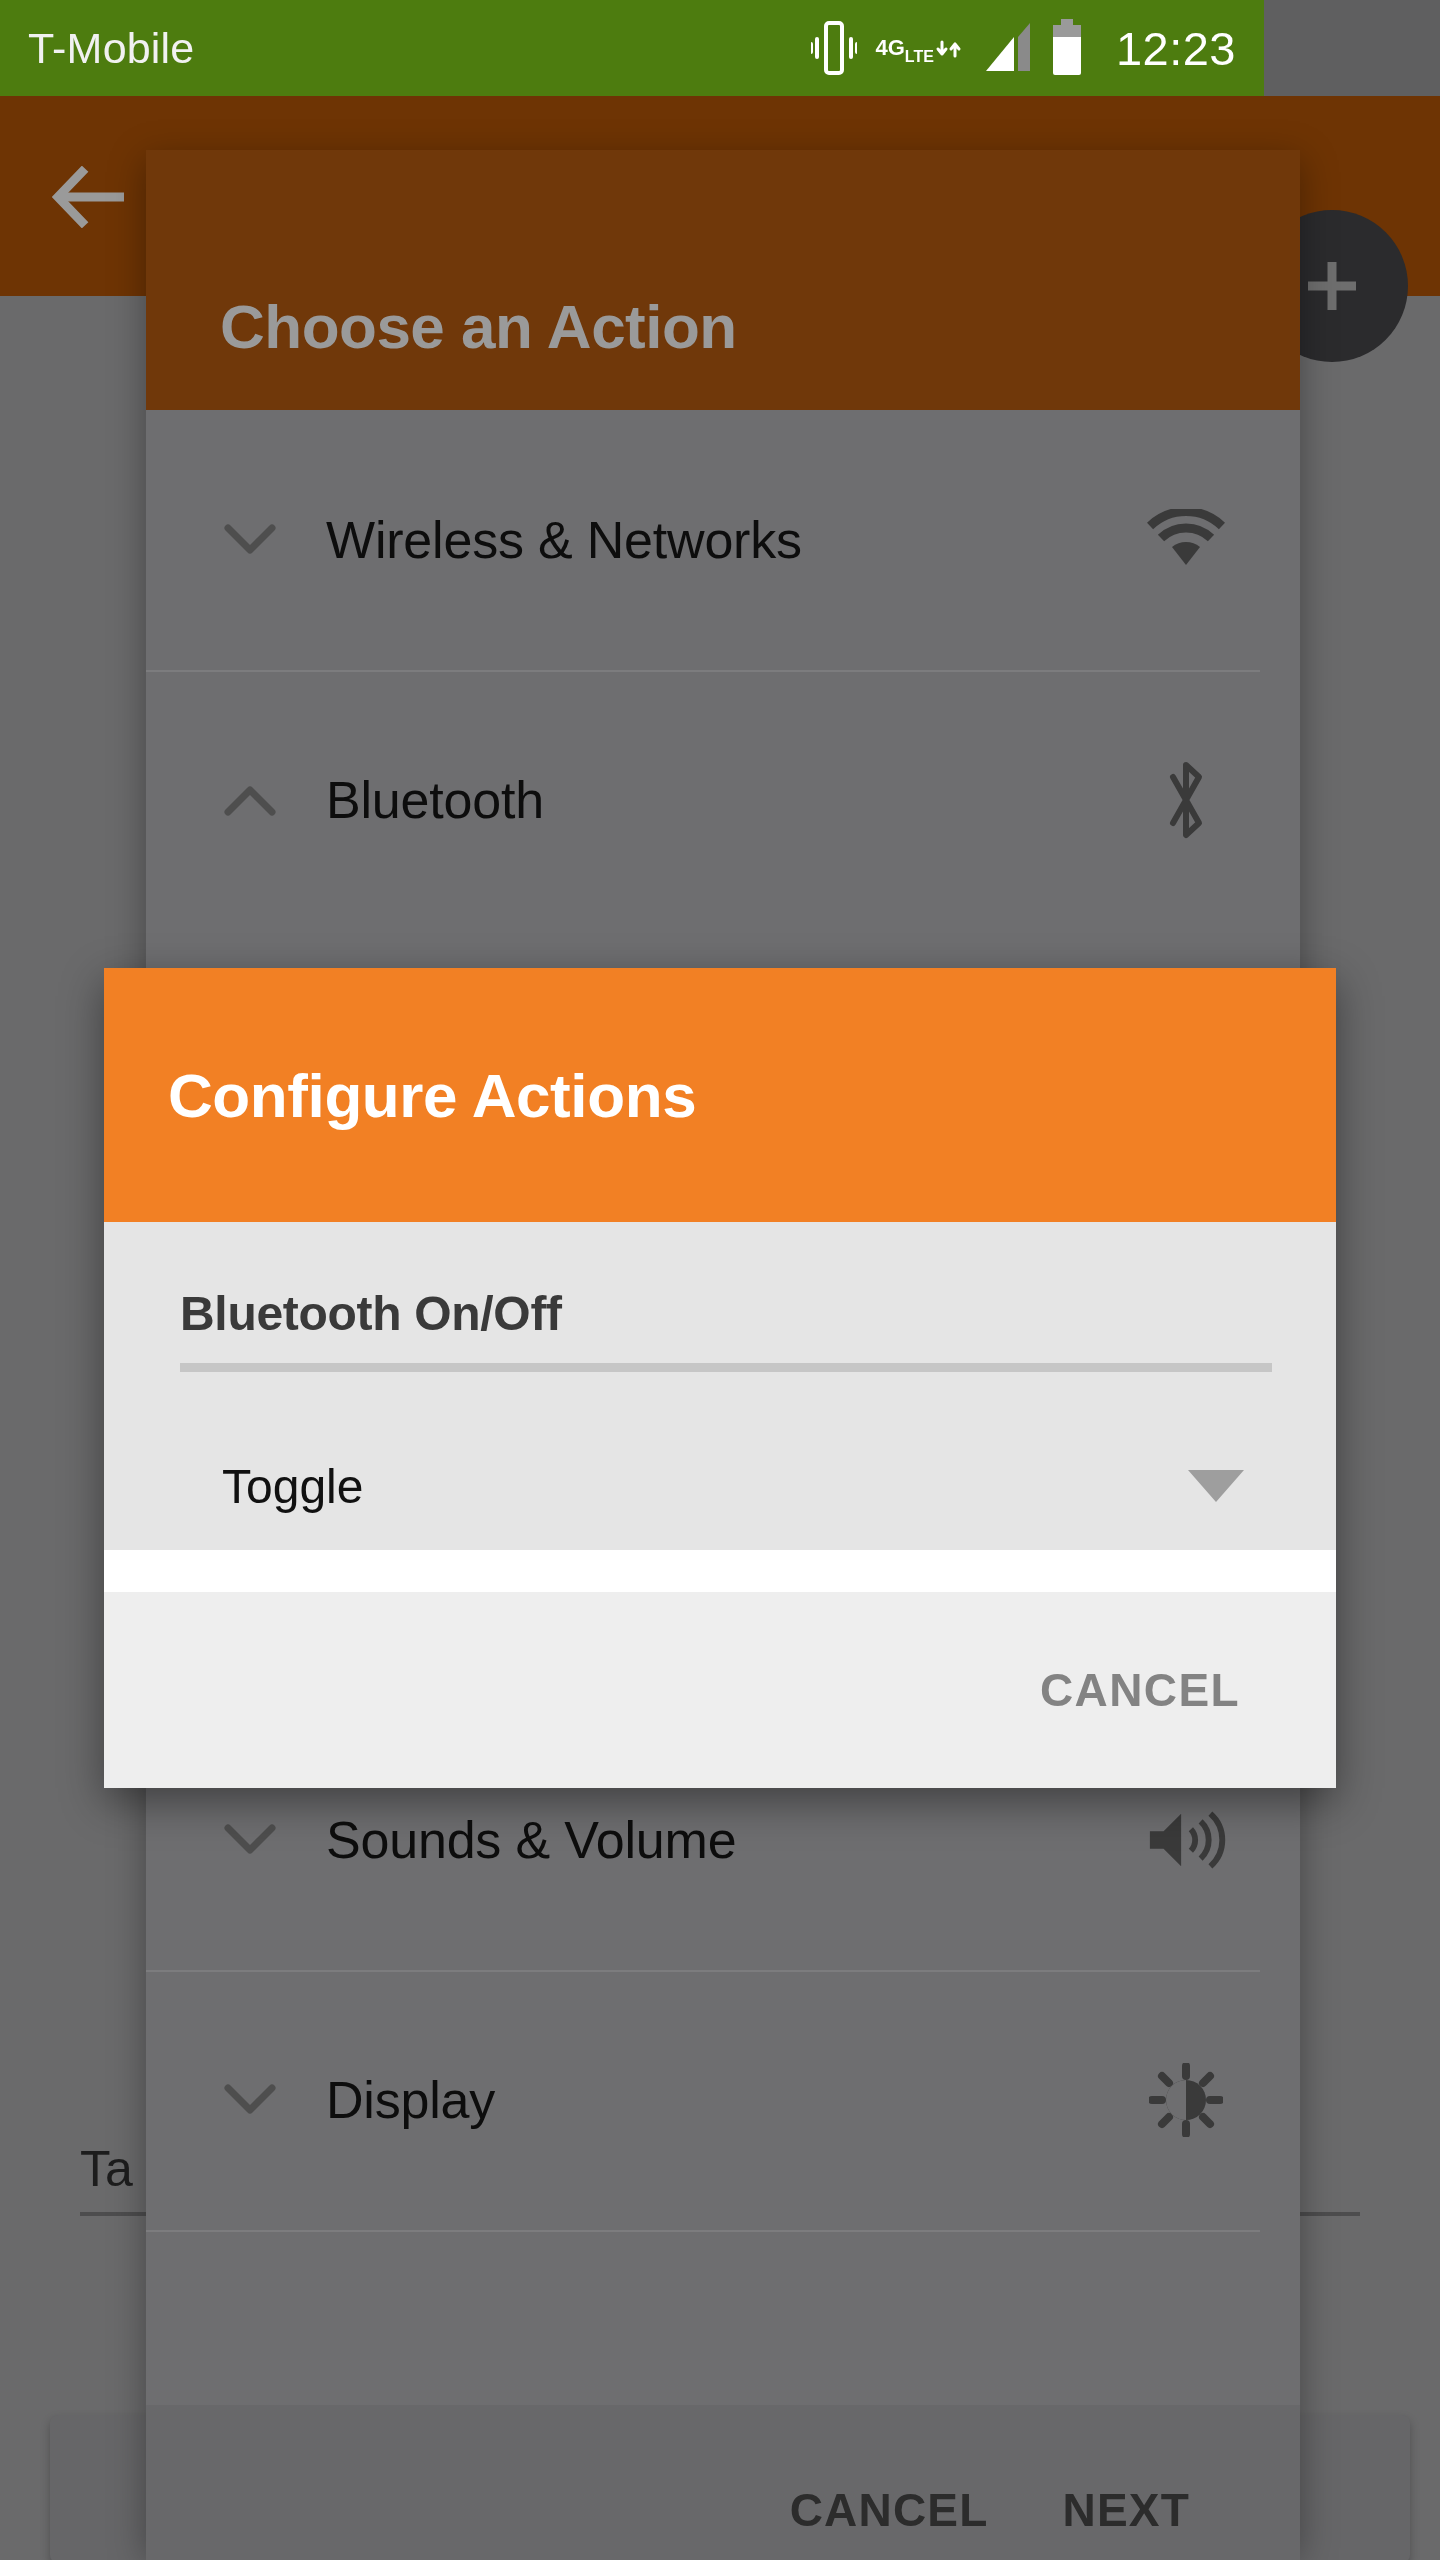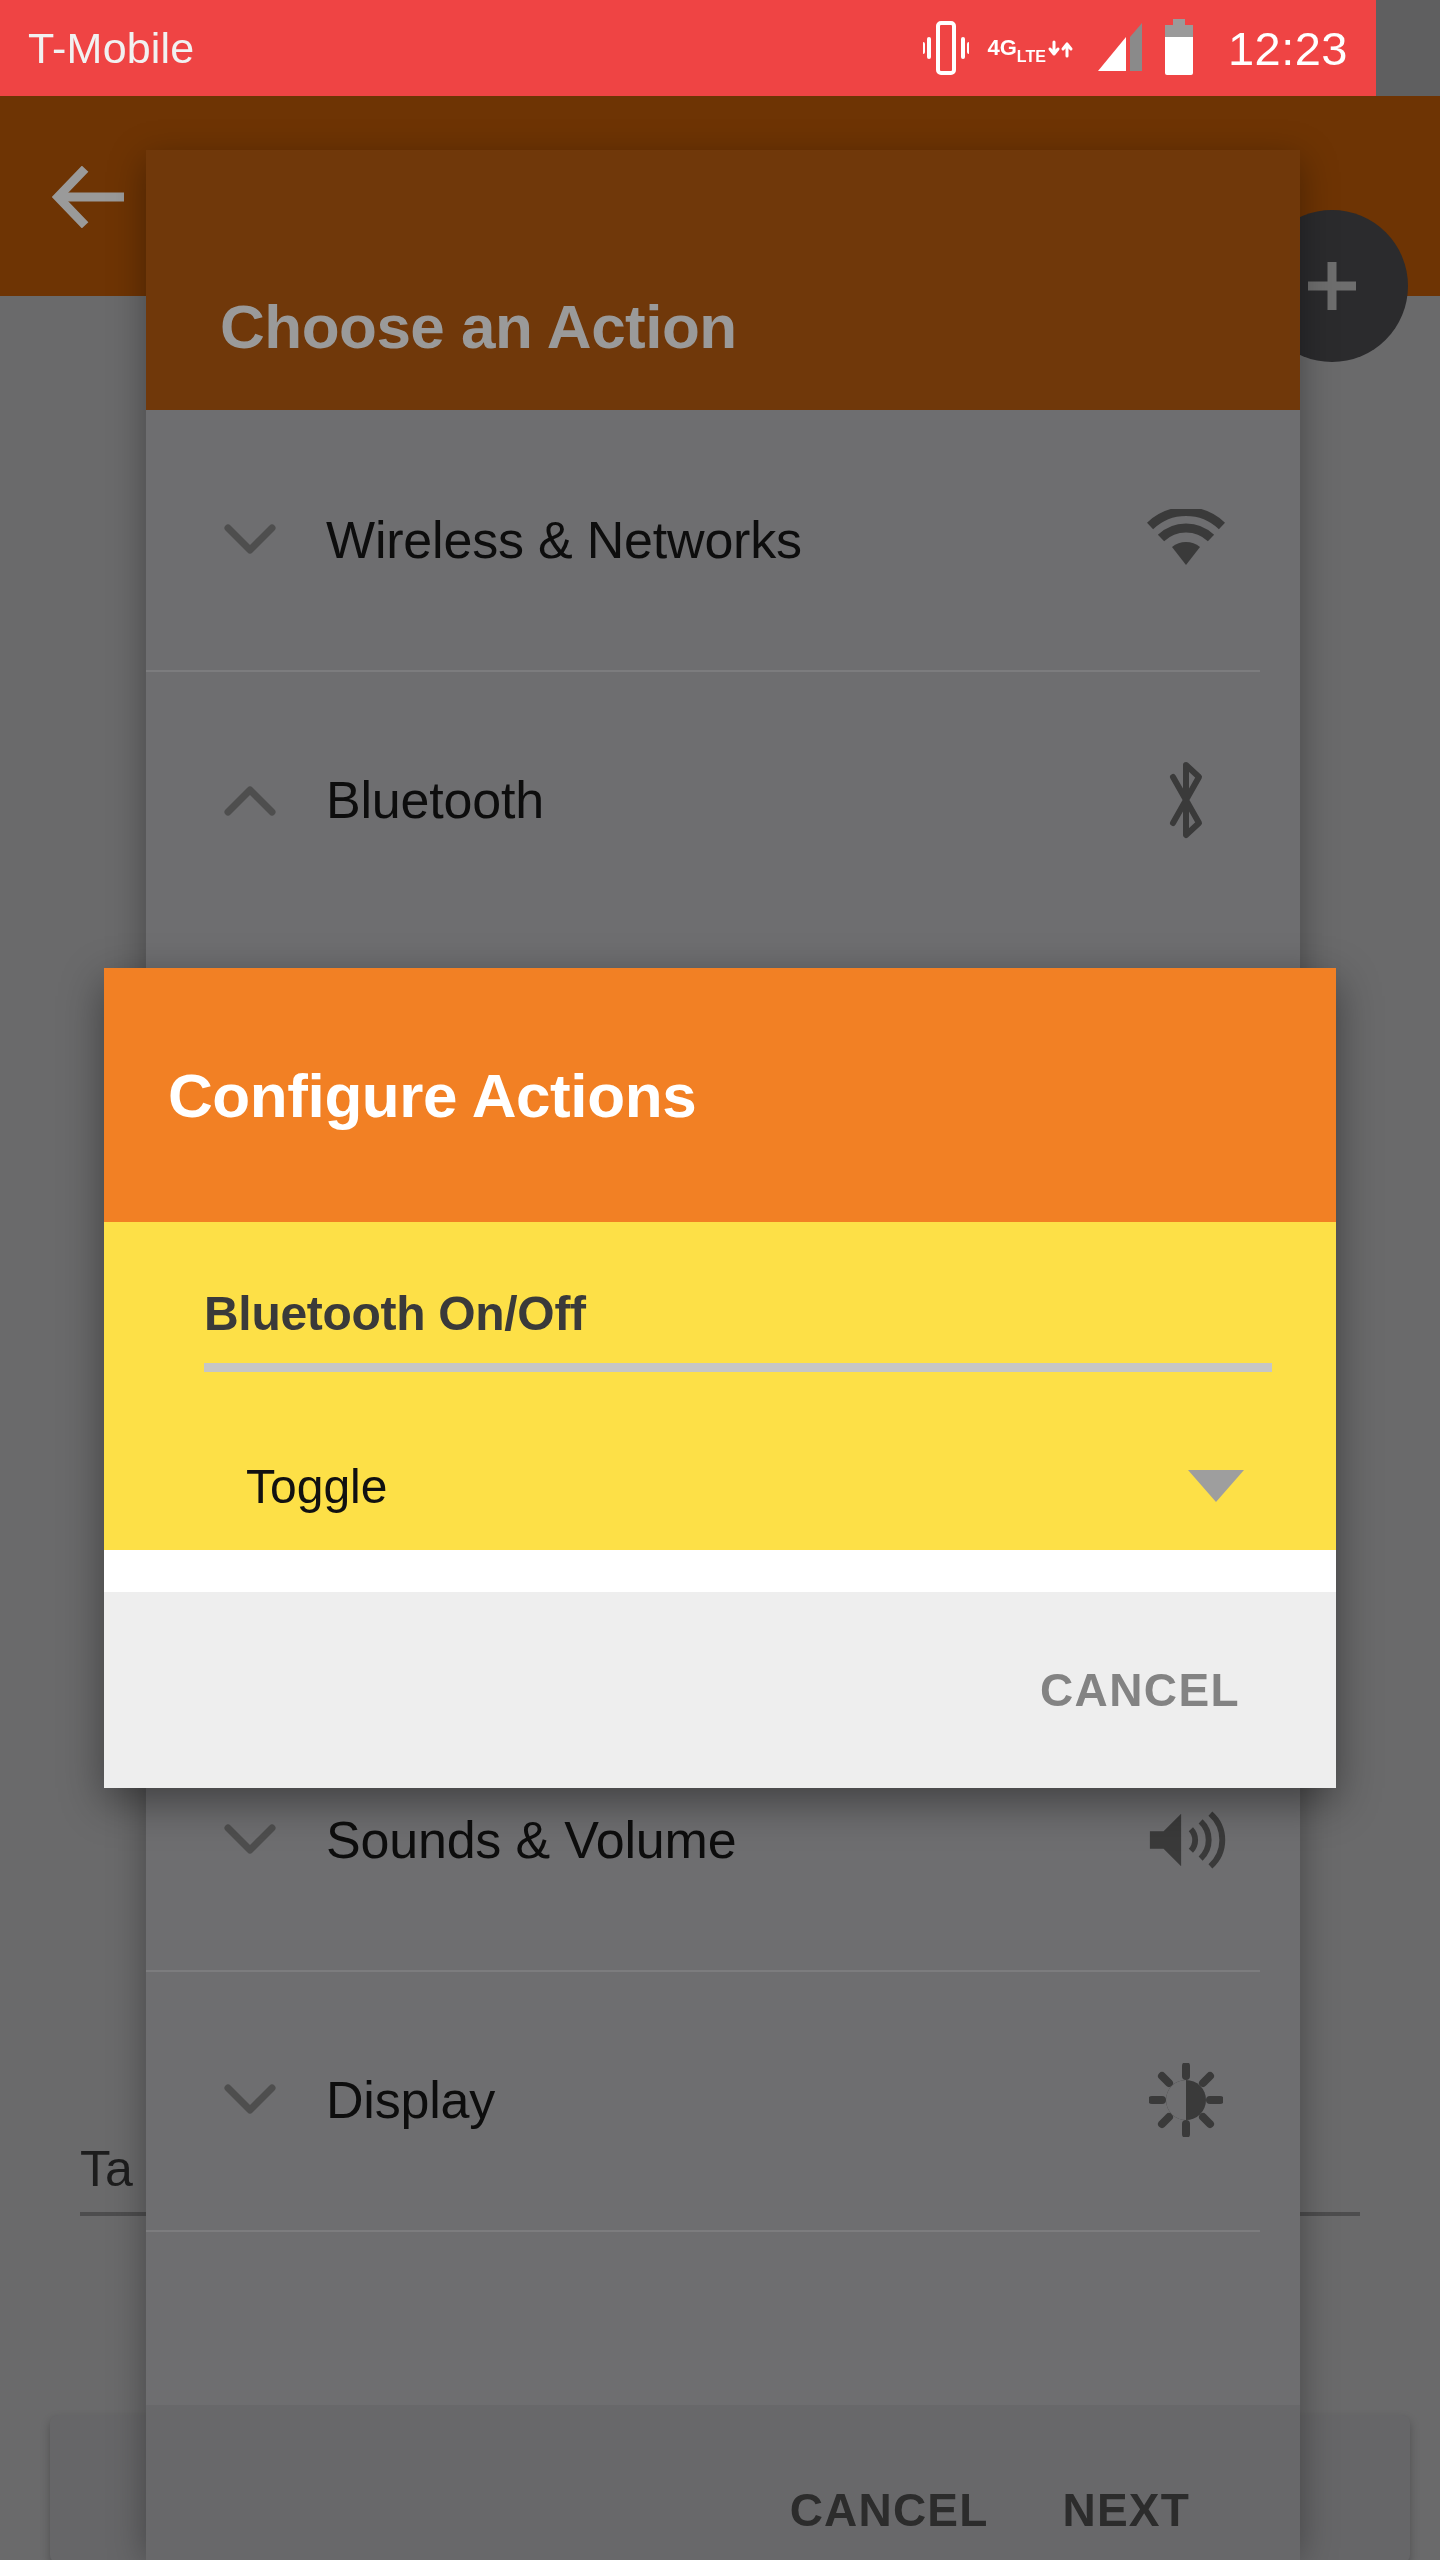--- a/index.html
+++ b/index.html
@@ -16,22 +16,22 @@
     position: relative;
     width: 1440px;
     height: 2560px;
     background: #5f5f60;
   }
 
   
   .status-bar {
     position: absolute;
     left: 0; top: 0;
-    width: 1376px; height: 96px;
-    background: #ef4444;
+    width: 1264px; height: 96px;
+    background: #4d7c0f;
     display: flex;
     align-items: center;
     padding: 0 28px;
     z-index: 60;
   }
   .carrier {
     color: #f1f1f1;
     font-size: 43px;
     letter-spacing: 0.2px;
   }
@@ -219,22 +219,22 @@
     align-items: center;
     padding: 16px 64px;
   }
   .configure-title {
     color: #ffffff;
     font-size: 62px;
     font-weight: bold;
     letter-spacing: -0.4px;
   }
   .configure-body {
-    background: #fde047;
-    padding: 64px 64px 0 100px;
+    background: #e5e5e5;
+    padding: 64px 64px 0 76px;
   }
   .configure-subtitle {
     color: #3a3a3a;
     font-size: 48px;
     font-weight: bold;
     letter-spacing: -0.3px;
   }
   .configure-rule {
     margin-top: 22px;
     height: 9px;

